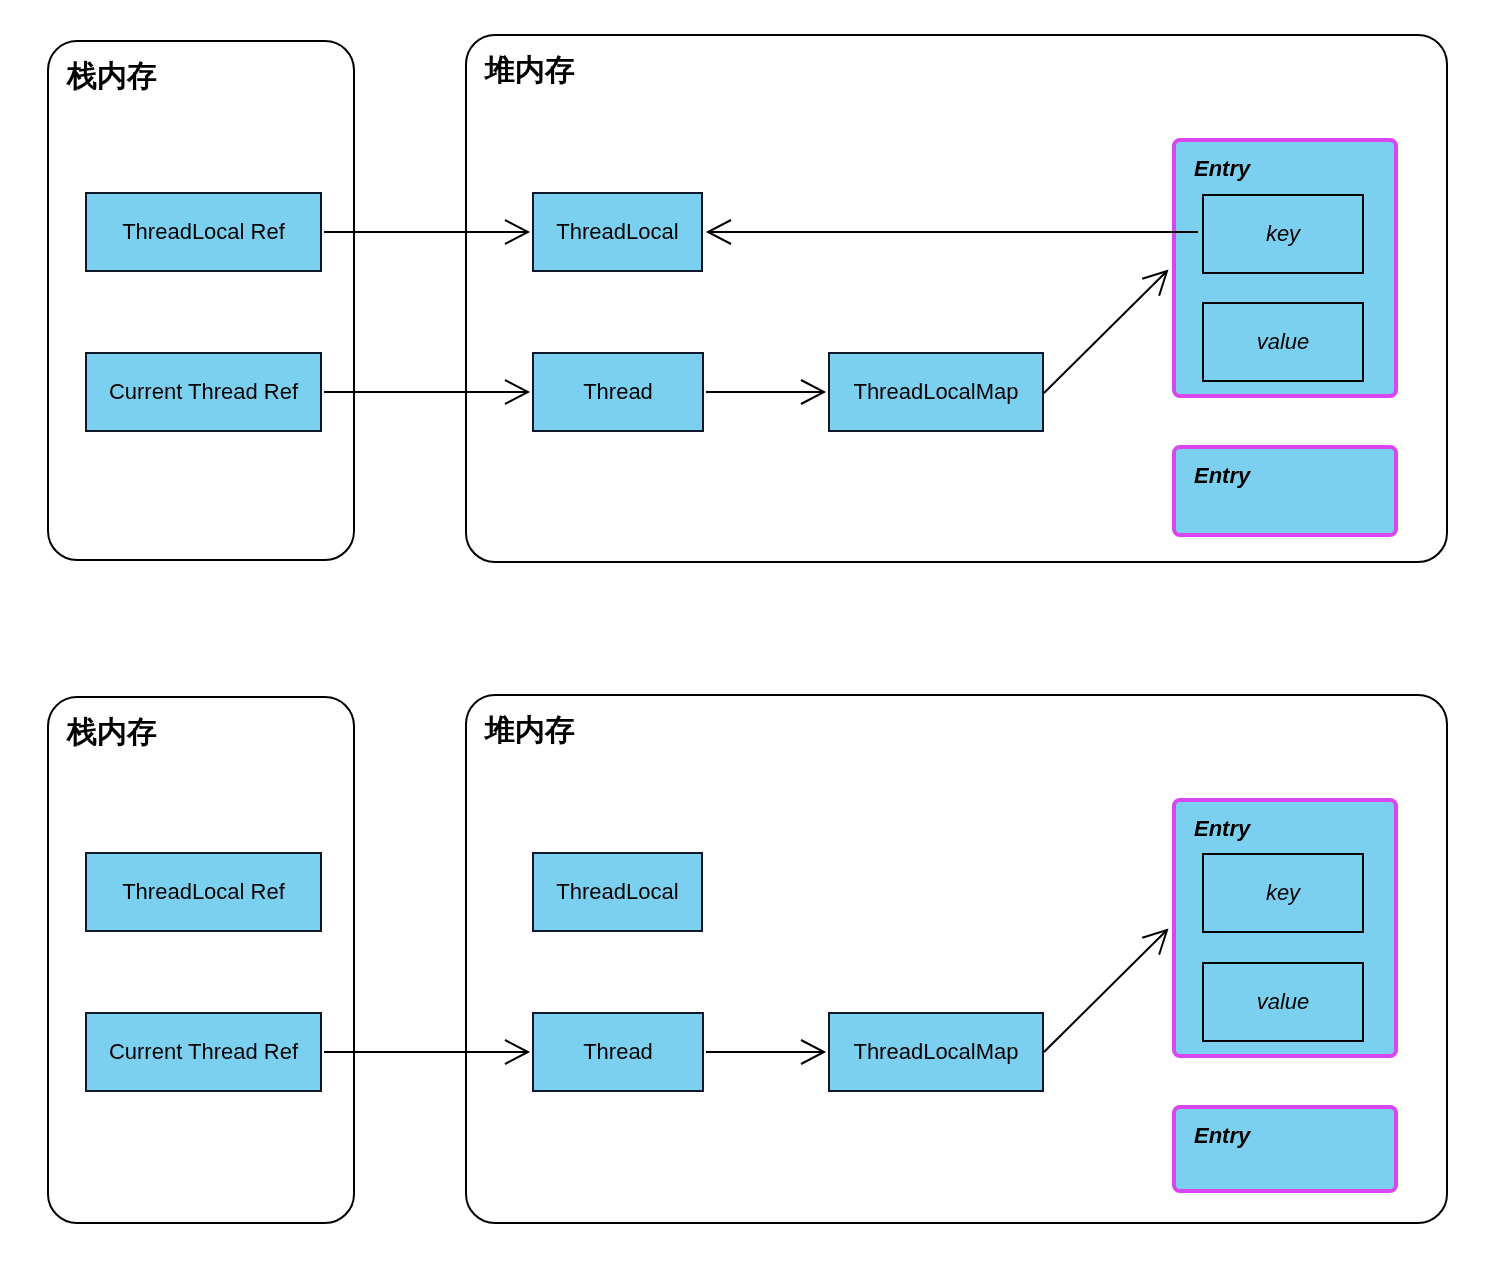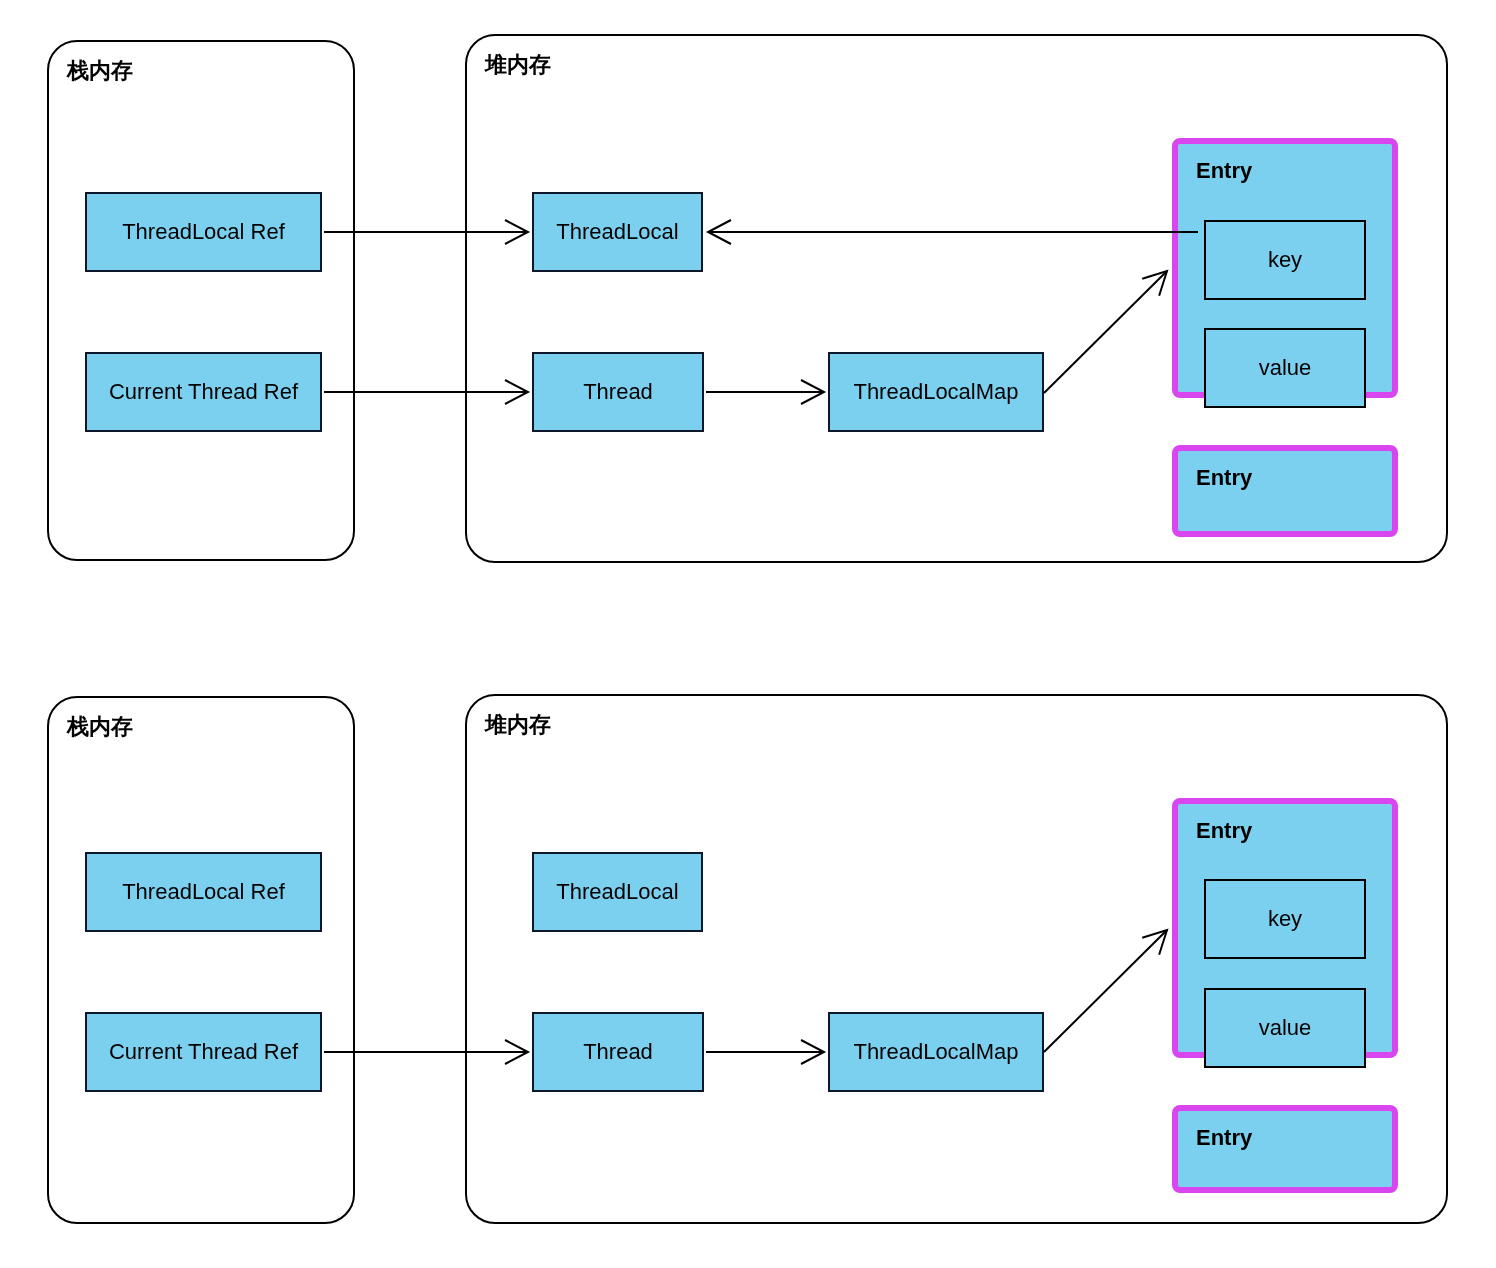--- a/index.html
+++ b/index.html
@@ -13,51 +13,52 @@
   }
   .container{
     position:absolute;
     border:2px solid #000;
     border-radius:30px;
     background:transparent;
     box-sizing:border-box;
   }
   .container-title{
     position:absolute;left:18px;top:14px;
-    font-size:22px;font-weight:bold;color:#000;
+    font-size:30px;font-weight:bold;color:#000;
     white-space:nowrap;
   }
   .node{
     position:absolute;
     border:2px solid #0f172a;
     background:var(--node-fill,#7bd0f0);
     box-sizing:border-box;
     display:flex;align-items:center;justify-content:center;
     font-size:22px;color:#000;
     white-space:nowrap;
   }
   .entry{
     position:absolute;
-    border:6px solid #d946ef;
+    border:4px solid #d946ef;
     border-radius:8px;
     background:var(--node-fill,#7bd0f0);
     box-sizing:border-box;
+    font-style:italic;
   }
   .entry-title{
     position:absolute;left:18px;top:14px;
     font-size:22px;font-weight:bold;color:#000;
     white-space:nowrap;
   }
   .inner-node{
     position:absolute;
     border:2px solid #000;
     background:var(--node-fill,#7bd0f0);
     box-sizing:border-box;
     display:flex;align-items:center;justify-content:center;
-    font-size:22px;color:#000;margin-top:24px;
+    font-size:22px;color:#000;
   }
   svg.arrows{
     position:absolute;left:0;top:0;width:1496px;height:1268px;
     pointer-events:none;
     z-index:5;
   }
   svg.arrows line, svg.arrows path{stroke:var(--line,#000);stroke-width:2;fill:none;}
 </style>
 </head>
 <body>

